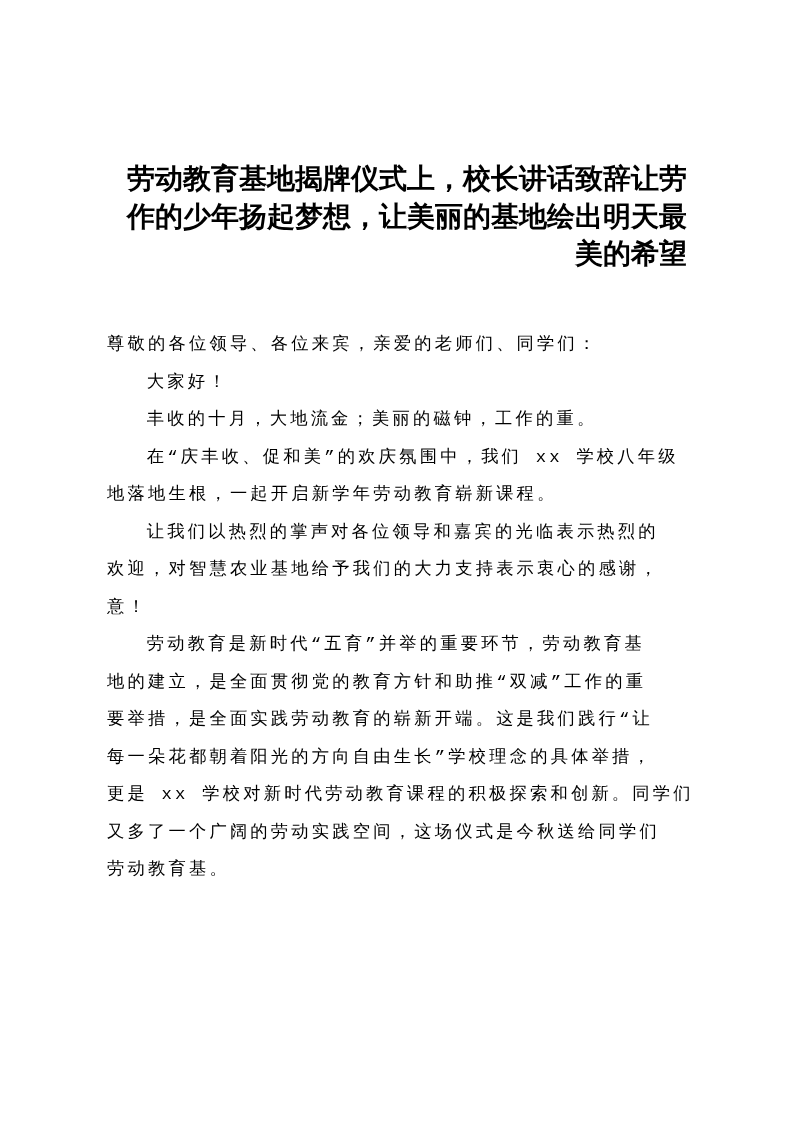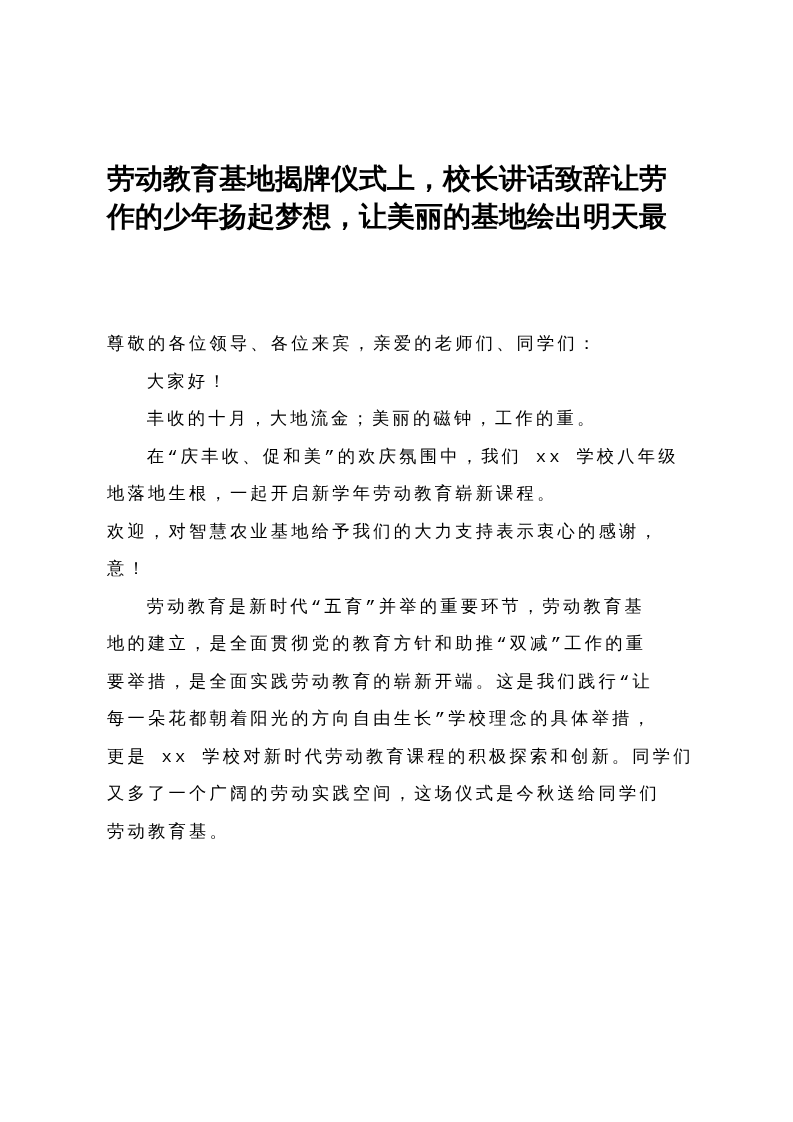--- a/index.html
+++ b/index.html
@@ -1,39 +1,40 @@
 <!DOCTYPE html>
 <html><head>
 <meta charset="utf-8">
 <style>
   html, body { margin: 0; padding: 0; background: #ffffff; }
   body { width: 793px; height: 1122px; position: relative; overflow: hidden; color: #000; }
   .page { position: absolute; left: 107px; top: 0; width: 580px; }
   .title {
     position: absolute; top: 160px; left: 0; width: 580px;
     font-family: "DejaVu Sans", sans-serif; font-weight: bold;
-    font-size: 28px; line-height: 37.5px; text-align: left;
+    font-size: 28px; line-height: 37.5px; text-align: right;
     letter-spacing: 0px; margin: 0;
   }
   .body {
     position: absolute; top: 326px; left: 0; width: 580px;
     font-family: Liberation Mono, monospace; font-size: 17.3px;
     line-height: 37.5px; letter-spacing: 3.2px; text-align: justify;
   }
   .body p { margin: 0; }
   .indent { text-indent: 2.3em; }
   .line { display: block; white-space: nowrap; }
 </style>
 </head>
 <body>
 
 <div class="page">
   <h1 class="title">
     <span class="line">劳动教育基地揭牌仪式上，校长讲话致辞让劳</span>
     <span class="line">作的少年扬起梦想，让美丽的基地绘出明天最</span>
+    <span class="line">美的希望</span>
   </h1>
 
   <div class="body">
     <p>
       <span class="line">尊敬的各位领导、各位来宾，亲爱的老师们、同学们：</span>
     </p>
 
     <p class="indent">
       <span class="line">大家好！</span>
     </p>
@@ -41,20 +42,21 @@
     <p class="indent">
       <span class="line">丰收的十月，大地流金；美丽的磁钟，工作的重。</span>
     </p>
 
     <p>
       <span class="line indent">在“庆丰收、促和美”的欢庆氛围中，我们 xx 学校八年级</span>
       <span class="line">地落地生根，一起开启新学年劳动教育崭新课程。</span>
     </p>
 
     <p>
+      <span class="line indent">让我们以热烈的掌声对各位领导和嘉宾的光临表示热烈的</span>
       <span class="line">欢迎，对智慧农业基地给予我们的大力支持表示衷心的感谢，</span>
       <span class="line">意！</span>
     </p>
 
     <p>
       <span class="line indent">劳动教育是新时代“五育”并举的重要环节，劳动教育基</span>
       <span class="line">地的建立，是全面贯彻党的教育方针和助推“双减”工作的重</span>
       <span class="line">要举措，是全面实践劳动教育的崭新开端。这是我们践行“让</span>
       <span class="line">每一朵花都朝着阳光的方向自由生长”学校理念的具体举措，</span>
       <span class="line">更是 xx 学校对新时代劳动教育课程的积极探索和创新。同学们</span>

